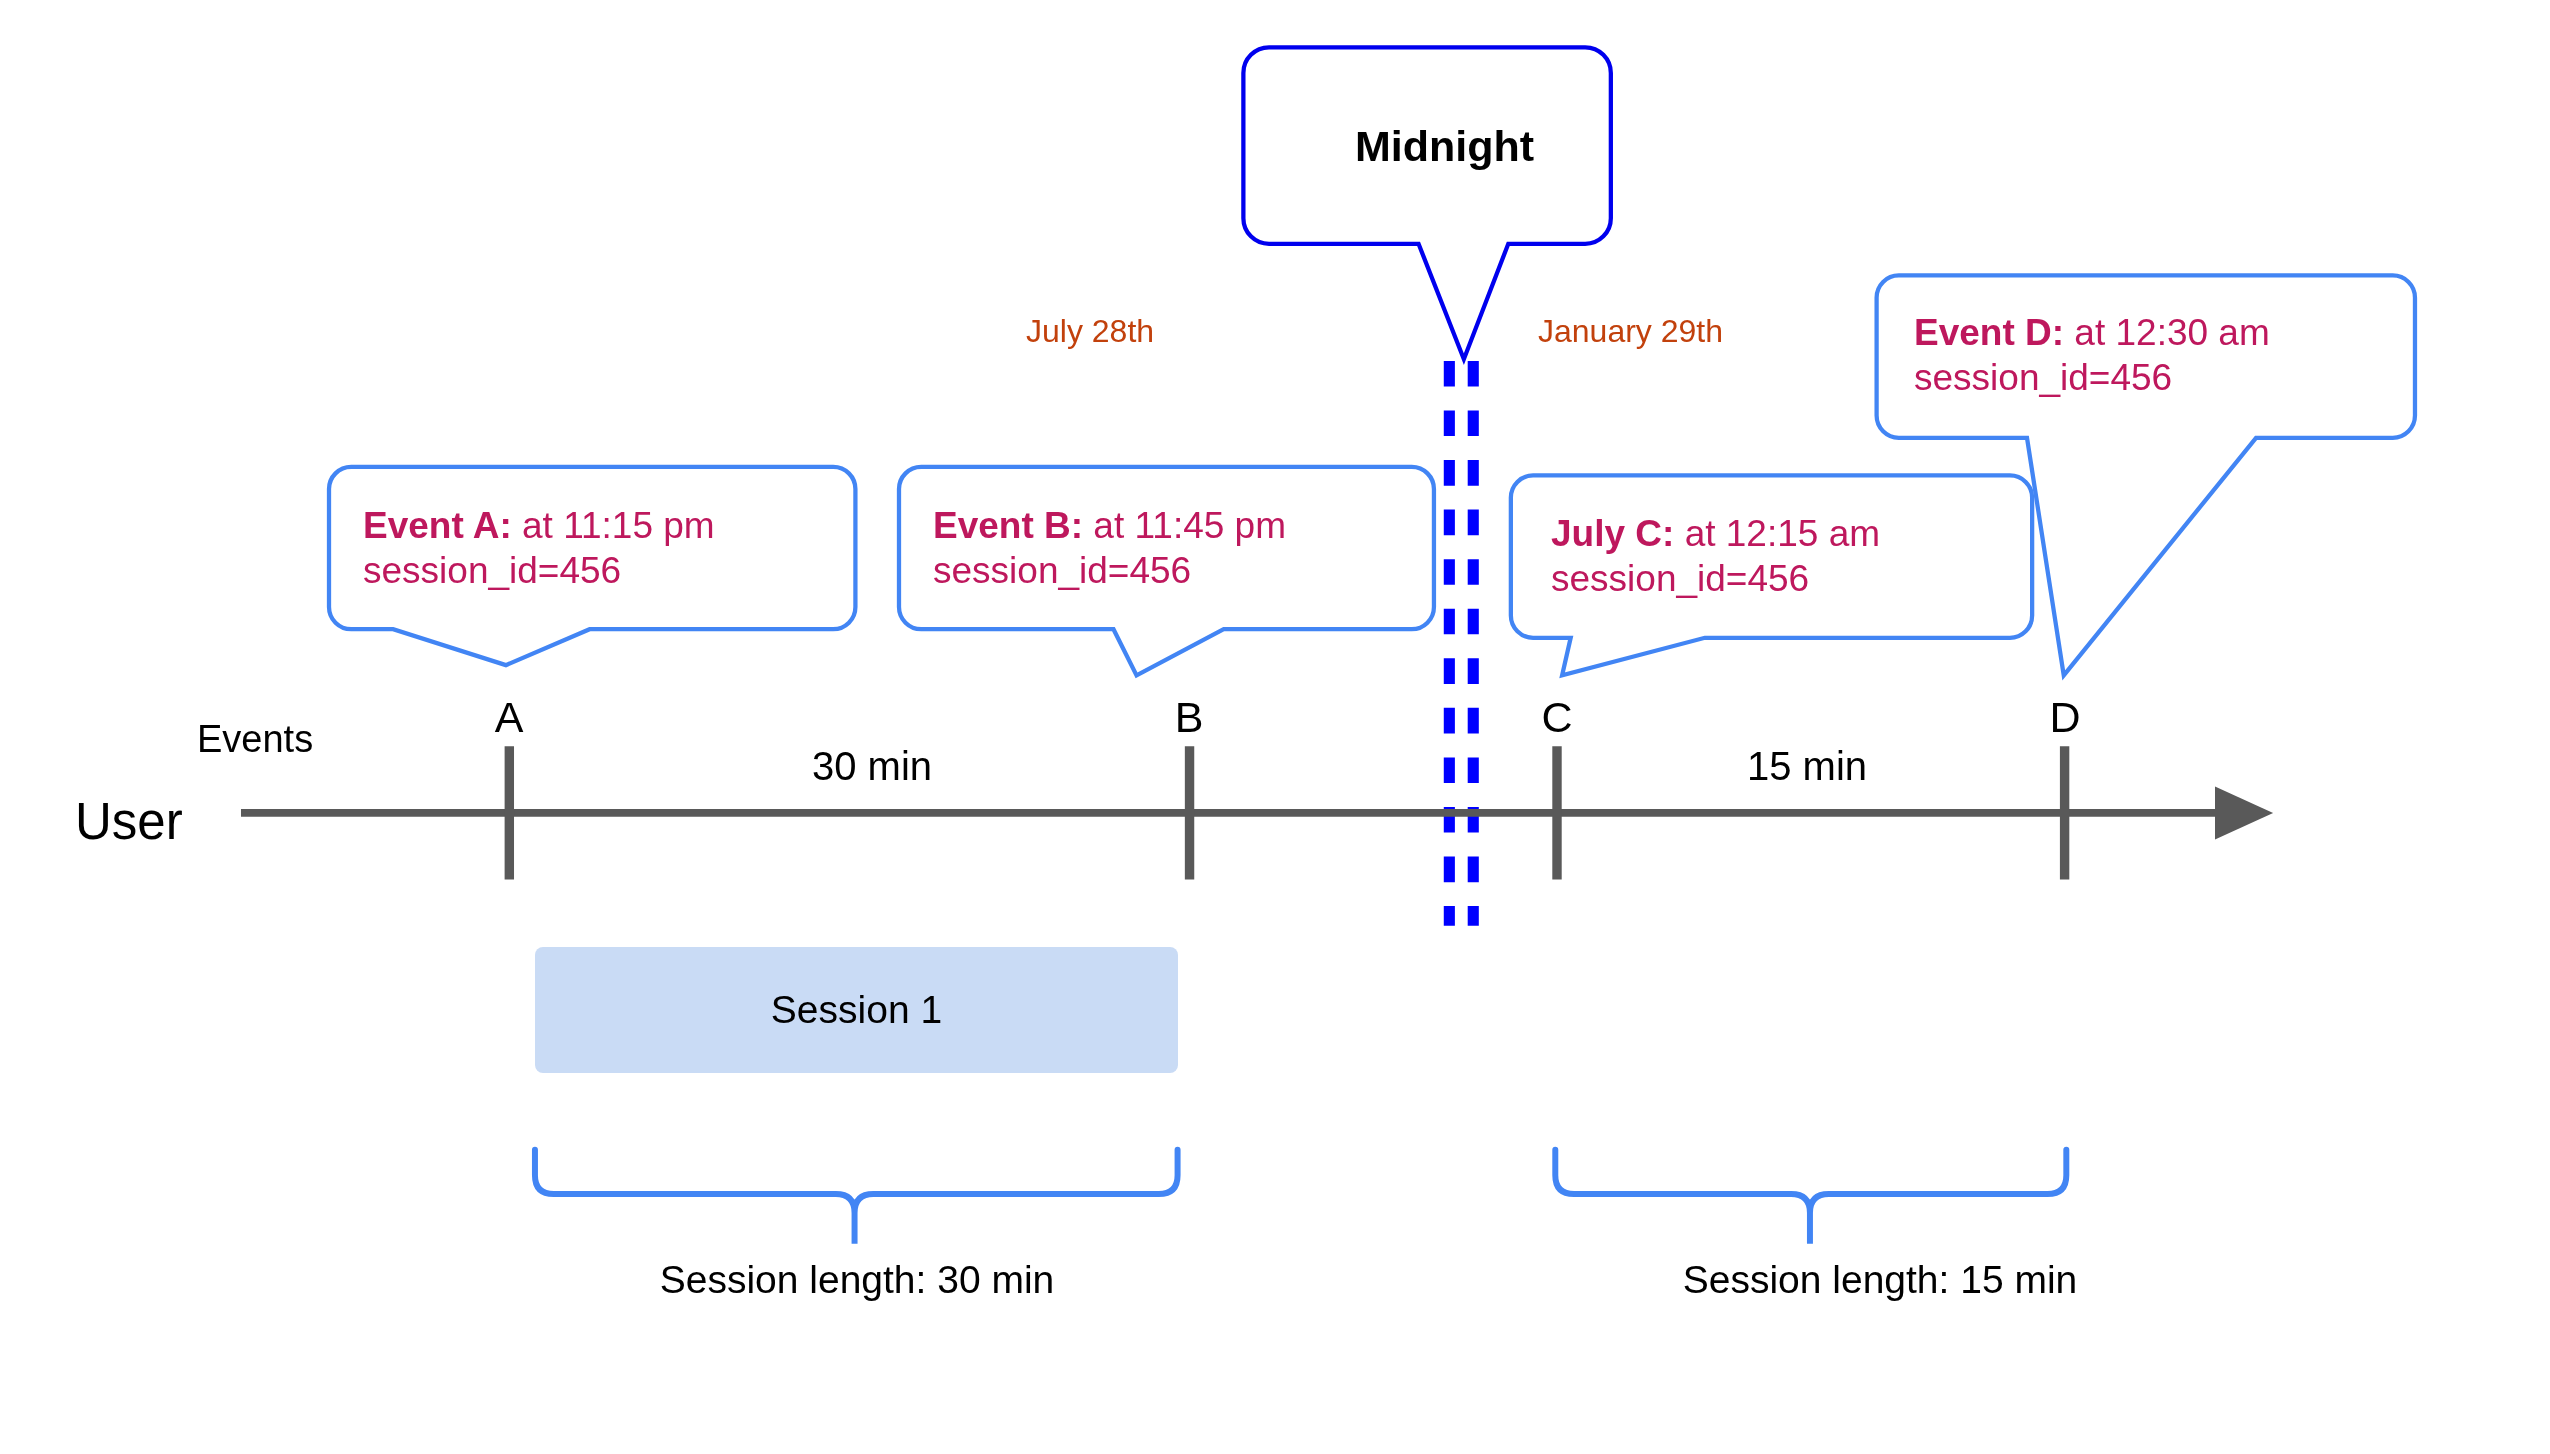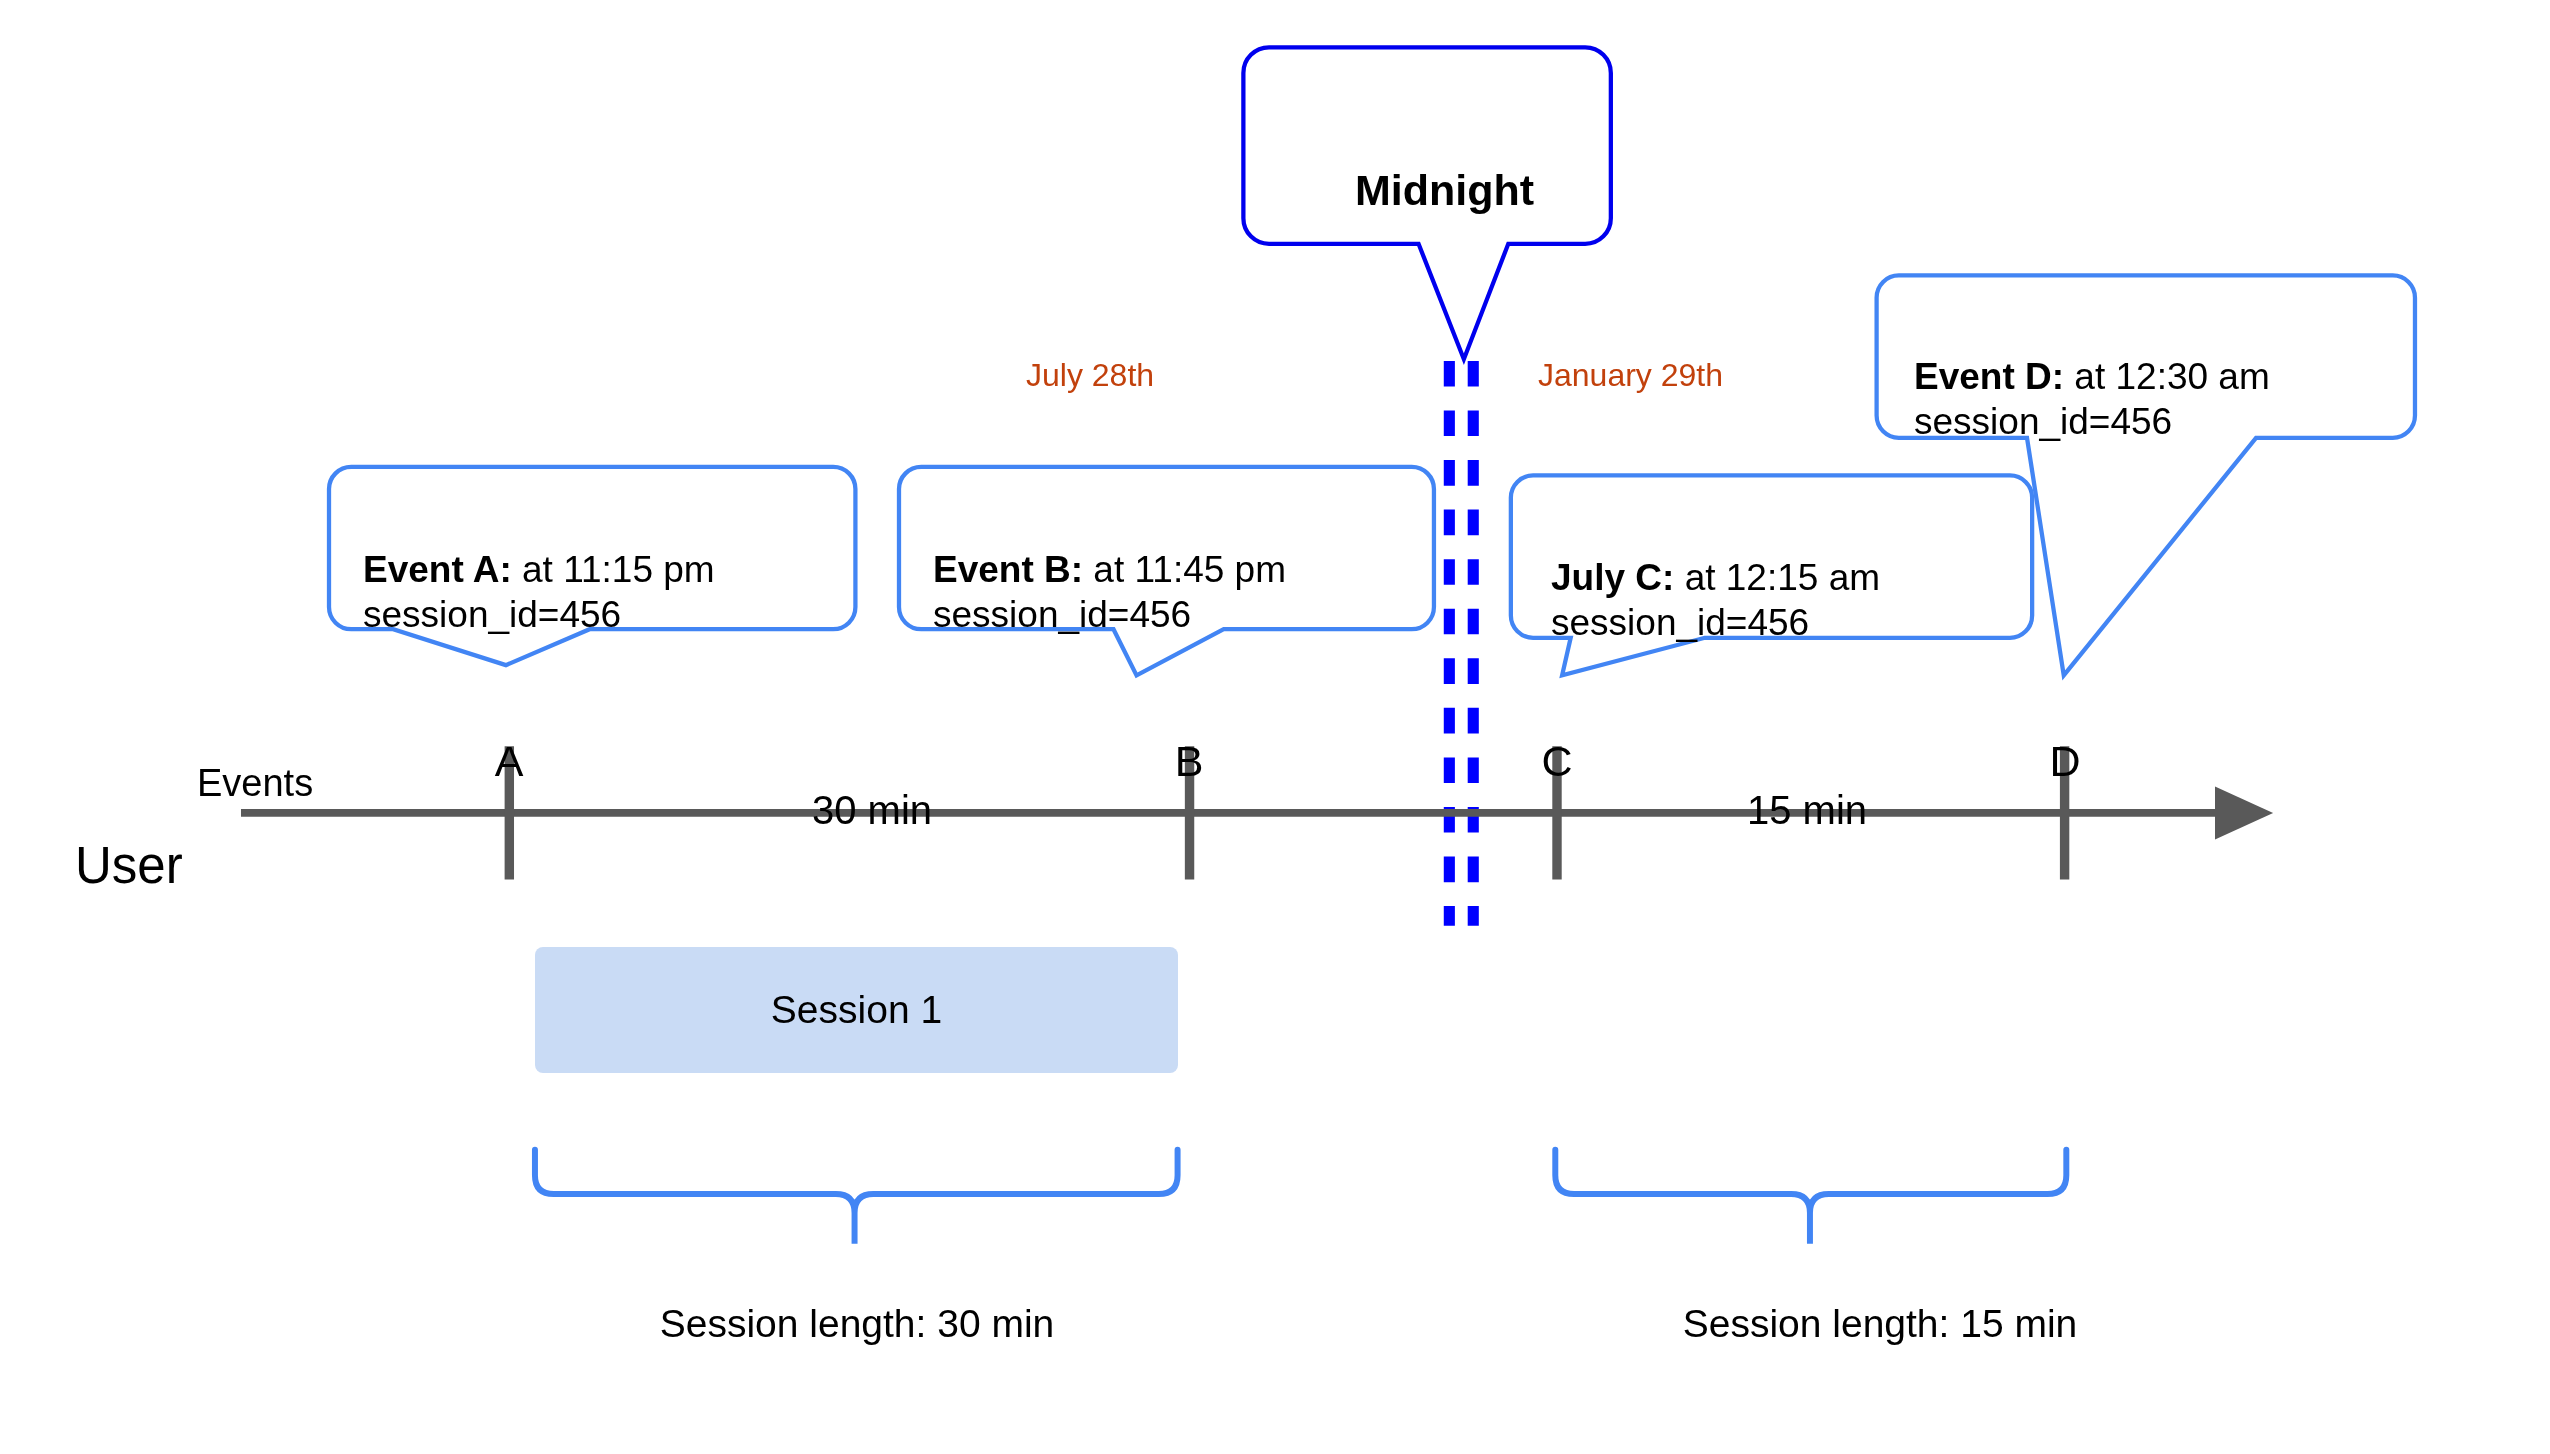--- a/index.html
+++ b/index.html
@@ -22,21 +22,20 @@
     position: absolute;
     left: 0;
     top: 0;
     width: 2550px;
     height: 1455px;
   }
   .txt {
     position: absolute;
     white-space: nowrap;
     line-height: 1.22;
-    margin-top: 44px;
   }
 
   
   .midnight-label {
     left: 1265px;
     top: 120px;
     width: 359px;
     text-align: center;
     font-size: 43px;
     font-weight: bold;
@@ -47,21 +46,21 @@
   .day-label {
     font-size: 32px;
     color: #c2410c;
   }
   #day-left  { left: 1026px; top: 312px; }
   #day-right { left: 1538px; top: 312px; }
 
   
   .callout-text {
     font-size: 37px;
-    color: #000000;
+    color: #be185d;
   }
   .callout-text b { font-weight: bold; }
   .callout-text .line2 { display: block; }
 
   #evA-text { left: 363px; top: 503px; }
   #evB-text { left: 933px; top: 503px; }
   #evC-text { left: 1551px; top: 511px; }
   #evD-text { left: 1914px; top: 310px; }
 
   

